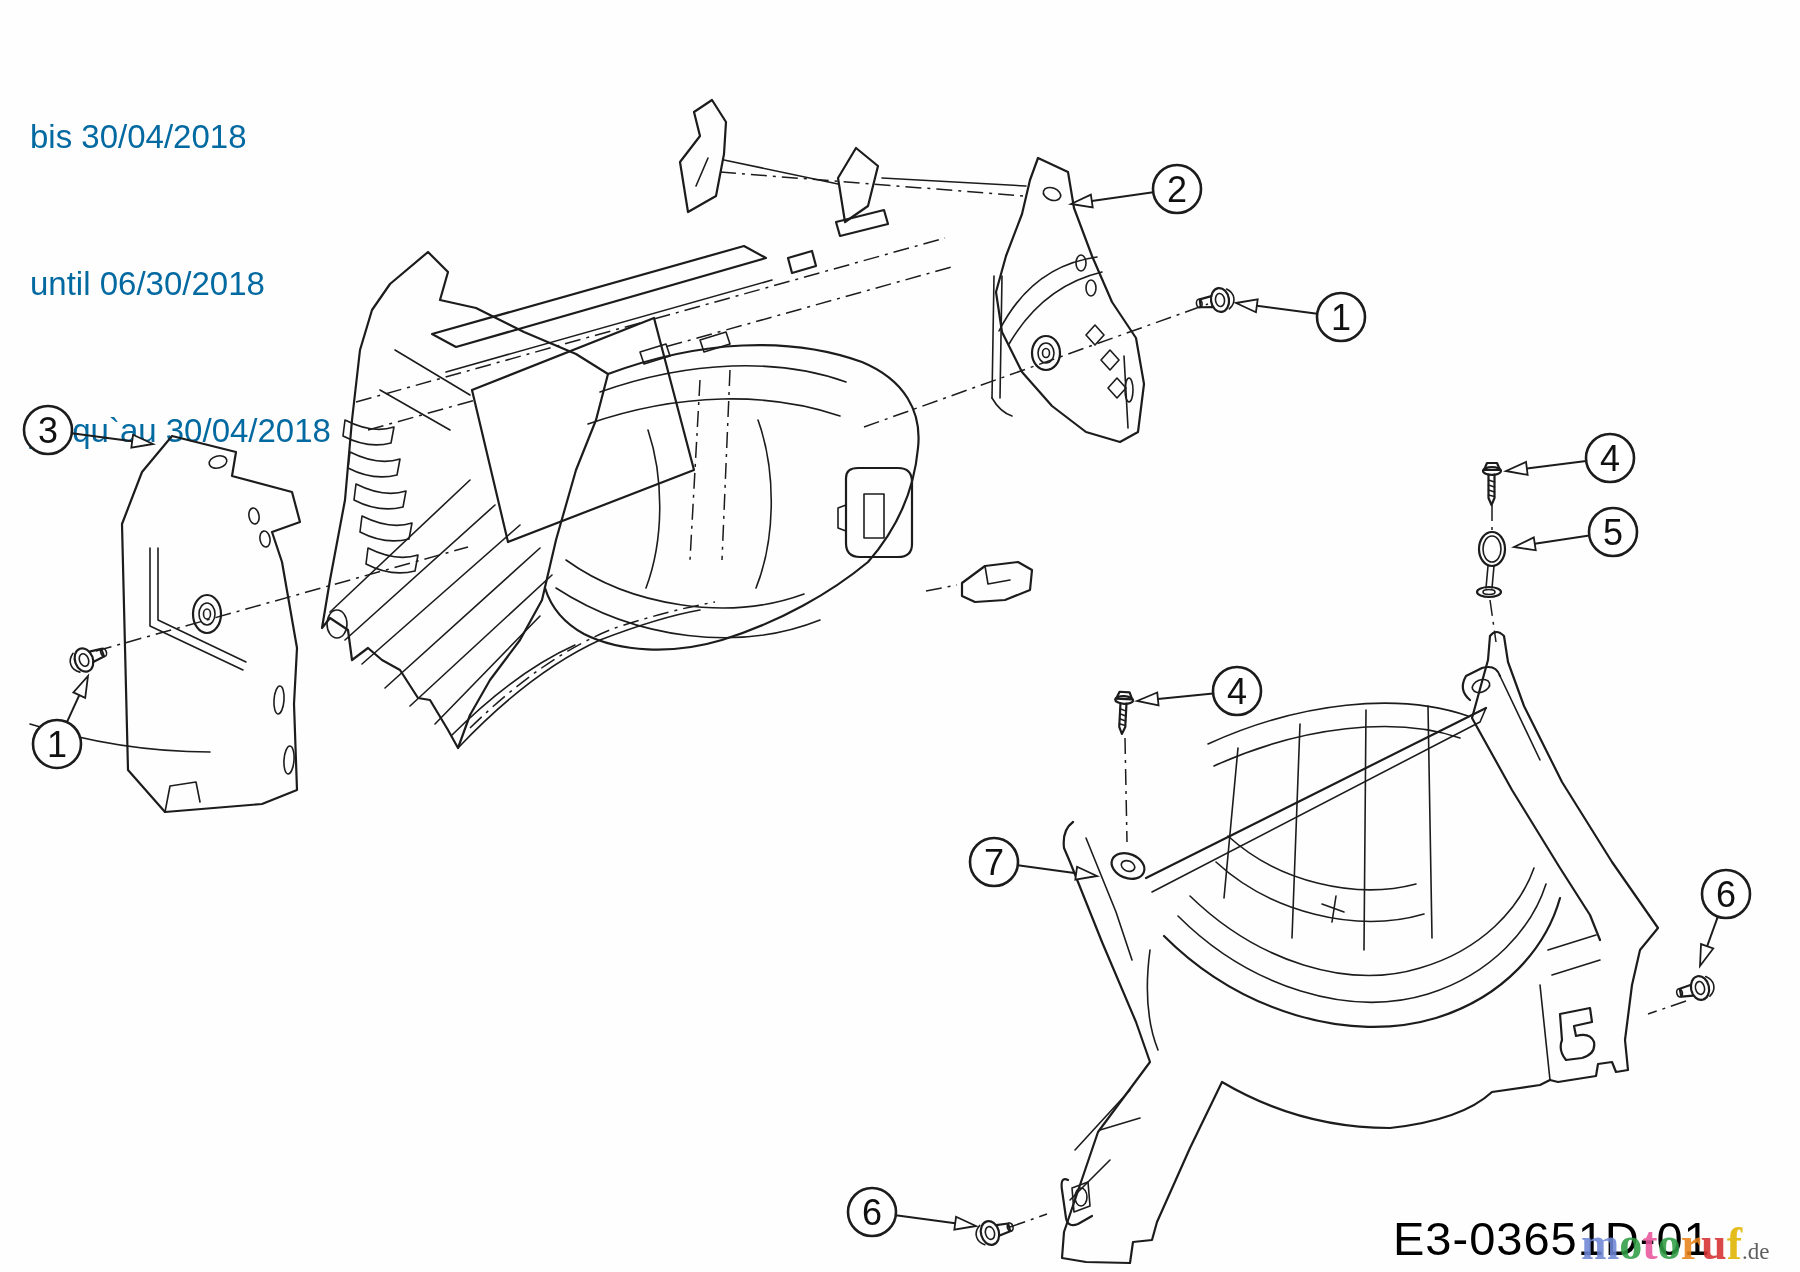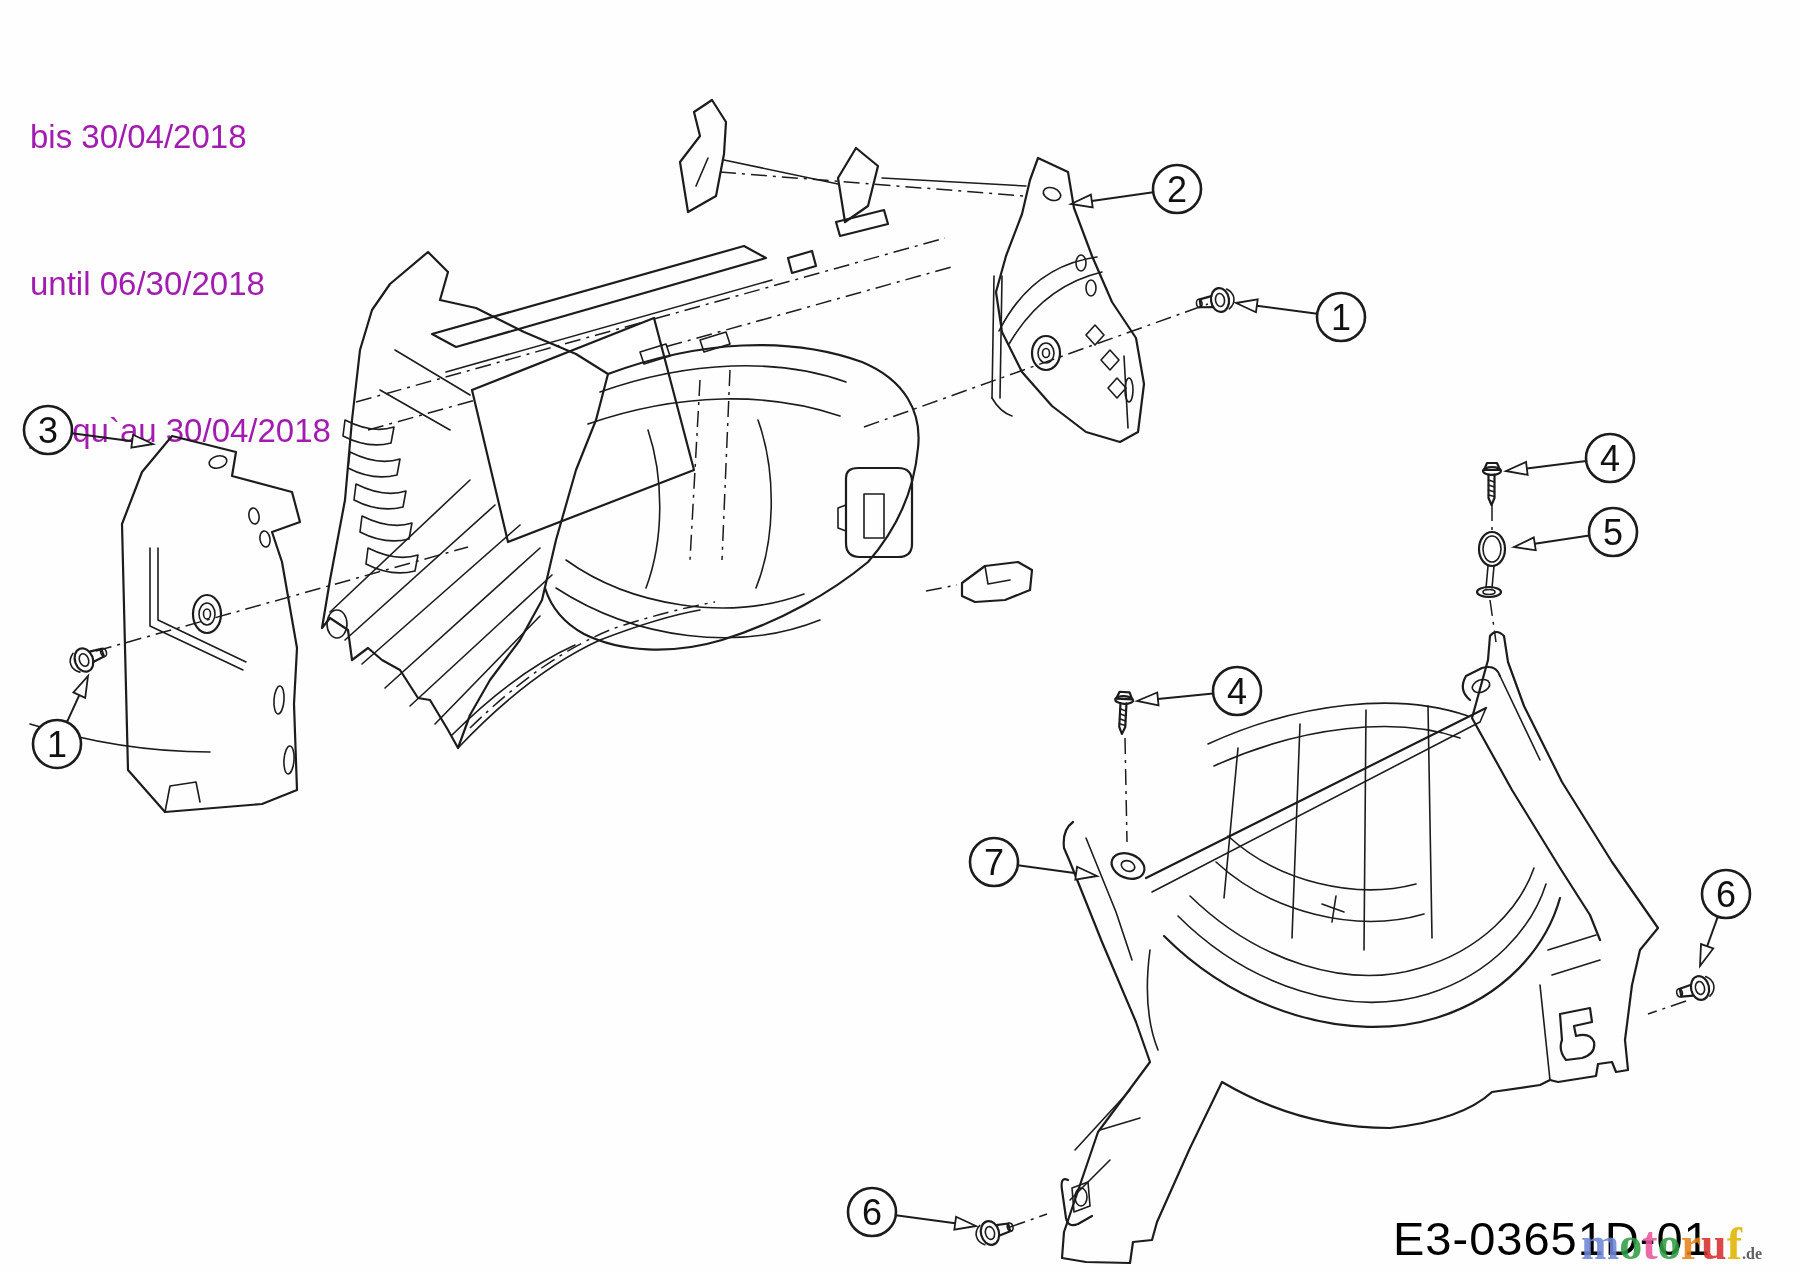--- a/index.html
+++ b/index.html
@@ -1,30 +1,30 @@
 <!DOCTYPE html>
 <html><head>
 <meta charset="utf-8">
 <style>
   html,body{margin:0;padding:0;background:#ffffff;width:1800px;height:1272px;overflow:hidden;}
   #stage{position:relative;width:1800px;height:1272px;background:#fefefe;font-family:"Liberation Sans",sans-serif;}
-  #hdr{position:absolute;left:30px;top:14px;color:#a21caf;font-size:33px;line-height:49px;white-space:pre;}
+  #hdr{position:absolute;left:30px;top:14px;color:#0369a1;font-size:33px;line-height:49px;white-space:pre;}
   #diagram-svg{position:absolute;left:0;top:0;}
   .ln{fill:none;stroke:#1c1c1c;stroke-width:2.2;stroke-linejoin:round;stroke-linecap:round;}
   .thin{fill:none;stroke:#1c1c1c;stroke-width:1.6;stroke-linejoin:round;stroke-linecap:round;}
   .whitefill{fill:#ffffff;stroke:#1c1c1c;stroke-width:2.2;stroke-linejoin:round;}
   .dashdot{fill:none;stroke:#1c1c1c;stroke-width:1.5;stroke-dasharray:16 6 3 6;stroke-linecap:butt;}
   .leader{stroke:#1c1c1c;stroke-width:2;fill:none;}
   .arrowhead{fill:#ffffff;stroke:#1c1c1c;stroke-width:1.8;}
   .callout-circle{fill:#ffffff;stroke:#1c1c1c;stroke-width:2.6;}
   .callout-num{font-family:"Liberation Sans",sans-serif;font-size:36px;fill:#111;text-anchor:middle;}
   #drawno{position:absolute;left:1393px;top:1211px;font-size:47px;letter-spacing:1px;color:#000000;z-index:2;}
   #wm{position:absolute;left:1581px;top:1217px;font-family:"Liberation Serif",serif;font-weight:bold;
       font-size:46px;z-index:3;opacity:0.88;letter-spacing:0px;white-space:nowrap;}
-  #wm .wmde{font-size:16px;font-weight:bold;margin-top:47px;}
+  #wm .wmde{font-size:23px;font-weight:normal;margin-top:47px;}
 </style>
 </head>
 <body>
 
 <div id="stage">
 
   <div id="hdr">
     <div>bis 30/04/2018</div>
     <div>until 06/30/2018</div>
     <div>jusqu`au 30/04/2018</div>

